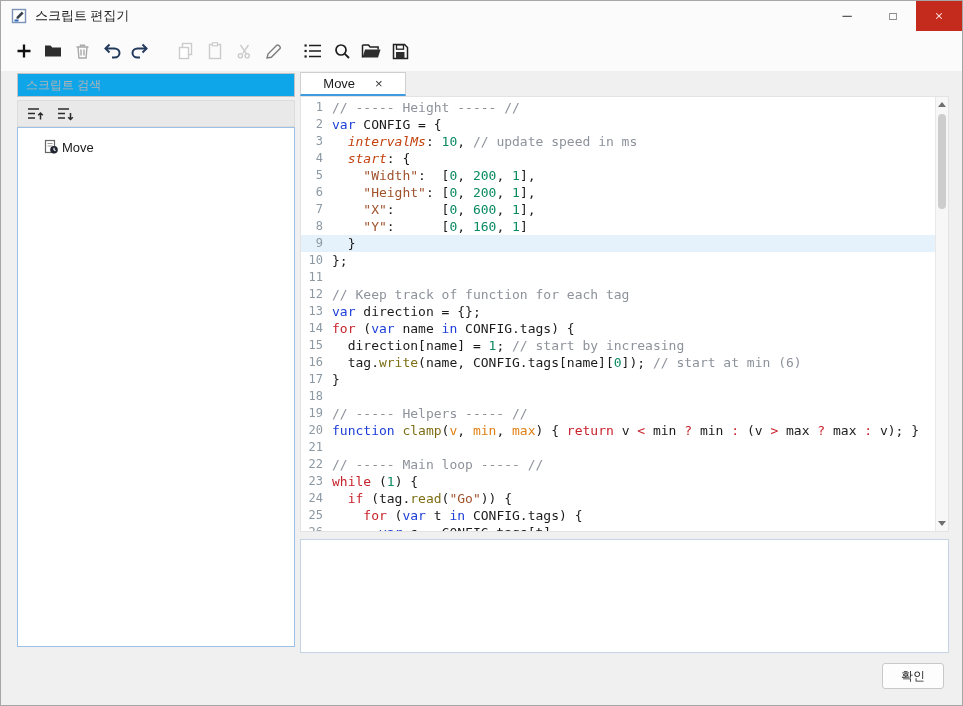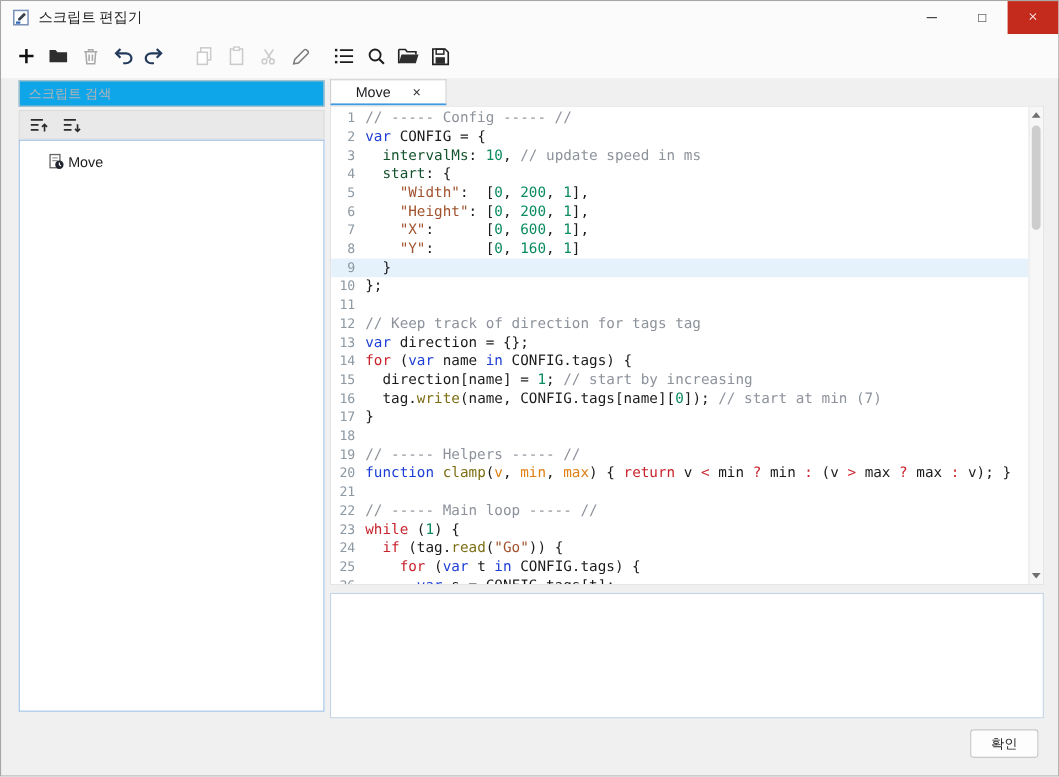--- a/index.html
+++ b/index.html
@@ -46,21 +46,21 @@
   .code-line{height:17px;line-height:17px;white-space:pre;display:flex;}
   .code-line.hl{background:#e5f1fb;}
   .ln{display:inline-block;width:22px;padding-right:9px;text-align:right;color:#8c98a2;font-size:12px;flex:none;}
   .ct{white-space:pre;}
   .tk-d{color:#1b1b1b;}
   .tk-c{color:#8d929b;}
   .tk-k{color:#1c3ed6;}
   .tk-r{color:#c8232c;}
   .tk-s{color:#a0522d;}
   .tk-n{color:#0a8a61;}
-  .tk-p{color:#14532d;}
+  .tk-p{color:#c2410c;font-style:italic;}
   .tk-f{color:#7d6e14;margin-top:40px;}
   .tk-a{color:#e07f13;}
 
   
   .sbar{position:absolute;right:0;top:0;bottom:0;width:13px;background:#f7f7f7;border-left:1px solid #e8e8e8;box-sizing:border-box;}
   .sb-up{position:absolute;top:5px;left:2px;width:0;height:0;border-left:4px solid transparent;border-right:4px solid transparent;border-bottom:5px solid #6f6f6f;}
   .sb-down{position:absolute;bottom:5px;left:2px;width:0;height:0;border-left:4px solid transparent;border-right:4px solid transparent;border-top:5px solid #6f6f6f;}
   .sb-thumb{position:absolute;top:17px;left:2px;width:8px;height:95px;background:#cdcdcd;border-radius:4px;}
 
   
@@ -243,36 +243,36 @@
 
   <div class="tabbar">
     <div class="tab">
       <span>Move</span>
       <span class="tab-close">×</span>
     </div>
   </div>
 
   <div class="editor">
     <div class="code-lines">
-        <div class="code-line"><span class="ln">1</span><span class="ct"><span class="tk-c">// ----- Config ----- //</span></span></div>
+        <div class="code-line"><span class="ln">1</span><span class="ct"><span class="tk-c">// ----- Height ----- //</span></span></div>
         <div class="code-line"><span class="ln">2</span><span class="ct"><span class="tk-k">var</span><span class="tk-d"> CONFIG = {</span></span></div>
         <div class="code-line"><span class="ln">3</span><span class="ct"><span class="tk-d">  </span><span class="tk-p">intervalMs</span><span class="tk-d">: </span><span class="tk-n">10</span><span class="tk-d">, </span><span class="tk-c">// update speed in ms</span></span></div>
         <div class="code-line"><span class="ln">4</span><span class="ct"><span class="tk-d">  </span><span class="tk-p">start</span><span class="tk-d">: {</span></span></div>
         <div class="code-line"><span class="ln">5</span><span class="ct"><span class="tk-d">    </span><span class="tk-s">"Width"</span><span class="tk-d">:  [</span><span class="tk-n">0</span><span class="tk-d">, </span><span class="tk-n">200</span><span class="tk-d">, </span><span class="tk-n">1</span><span class="tk-d">],</span></span></div>
         <div class="code-line"><span class="ln">6</span><span class="ct"><span class="tk-d">    </span><span class="tk-s">"Height"</span><span class="tk-d">: [</span><span class="tk-n">0</span><span class="tk-d">, </span><span class="tk-n">200</span><span class="tk-d">, </span><span class="tk-n">1</span><span class="tk-d">],</span></span></div>
         <div class="code-line"><span class="ln">7</span><span class="ct"><span class="tk-d">    </span><span class="tk-s">"X"</span><span class="tk-d">:      [</span><span class="tk-n">0</span><span class="tk-d">, </span><span class="tk-n">600</span><span class="tk-d">, </span><span class="tk-n">1</span><span class="tk-d">],</span></span></div>
         <div class="code-line"><span class="ln">8</span><span class="ct"><span class="tk-d">    </span><span class="tk-s">"Y"</span><span class="tk-d">:      [</span><span class="tk-n">0</span><span class="tk-d">, </span><span class="tk-n">160</span><span class="tk-d">, </span><span class="tk-n">1</span><span class="tk-d">]</span></span></div>
         <div class="code-line hl"><span class="ln">9</span><span class="ct"><span class="tk-d">  }</span></span></div>
         <div class="code-line"><span class="ln">10</span><span class="ct"><span class="tk-d">};</span></span></div>
         <div class="code-line"><span class="ln">11</span><span class="ct"></span></div>
-        <div class="code-line"><span class="ln">12</span><span class="ct"><span class="tk-c">// Keep track of direction for tags tag</span></span></div>
+        <div class="code-line"><span class="ln">12</span><span class="ct"><span class="tk-c">// Keep track of function for each tag</span></span></div>
         <div class="code-line"><span class="ln">13</span><span class="ct"><span class="tk-k">var</span><span class="tk-d"> direction = {};</span></span></div>
         <div class="code-line"><span class="ln">14</span><span class="ct"><span class="tk-r">for</span><span class="tk-d"> (</span><span class="tk-k">var</span><span class="tk-d"> name </span><span class="tk-k">in</span><span class="tk-d"> CONFIG.tags) {</span></span></div>
         <div class="code-line"><span class="ln">15</span><span class="ct"><span class="tk-d">  direction[name] = </span><span class="tk-n">1</span><span class="tk-d">; </span><span class="tk-c">// start by increasing</span></span></div>
-        <div class="code-line"><span class="ln">16</span><span class="ct"><span class="tk-d">  tag.</span><span class="tk-f">write</span><span class="tk-d">(name, CONFIG.tags[name][</span><span class="tk-n">0</span><span class="tk-d">]); </span><span class="tk-c">// start at min (7)</span></span></div>
+        <div class="code-line"><span class="ln">16</span><span class="ct"><span class="tk-d">  tag.</span><span class="tk-f">write</span><span class="tk-d">(name, CONFIG.tags[name][</span><span class="tk-n">0</span><span class="tk-d">]); </span><span class="tk-c">// start at min (6)</span></span></div>
         <div class="code-line"><span class="ln">17</span><span class="ct"><span class="tk-d">}</span></span></div>
         <div class="code-line"><span class="ln">18</span><span class="ct"></span></div>
         <div class="code-line"><span class="ln">19</span><span class="ct"><span class="tk-c">// ----- Helpers ----- //</span></span></div>
         <div class="code-line"><span class="ln">20</span><span class="ct"><span class="tk-k">function</span><span class="tk-d"> </span><span class="tk-f">clamp</span><span class="tk-d">(</span><span class="tk-a">v</span><span class="tk-d">, </span><span class="tk-a">min</span><span class="tk-d">, </span><span class="tk-a">max</span><span class="tk-d">) { </span><span class="tk-r">return</span><span class="tk-d"> v </span><span class="tk-r">&lt;</span><span class="tk-d"> min </span><span class="tk-r">?</span><span class="tk-d"> min </span><span class="tk-r">:</span><span class="tk-d"> (v </span><span class="tk-r">&gt;</span><span class="tk-d"> max </span><span class="tk-r">?</span><span class="tk-d"> max </span><span class="tk-r">:</span><span class="tk-d"> v); }</span></span></div>
         <div class="code-line"><span class="ln">21</span><span class="ct"></span></div>
         <div class="code-line"><span class="ln">22</span><span class="ct"><span class="tk-c">// ----- Main loop ----- //</span></span></div>
         <div class="code-line"><span class="ln">23</span><span class="ct"><span class="tk-r">while</span><span class="tk-d"> (</span><span class="tk-n">1</span><span class="tk-d">) {</span></span></div>
         <div class="code-line"><span class="ln">24</span><span class="ct"><span class="tk-d">  </span><span class="tk-r">if</span><span class="tk-d"> (tag.</span><span class="tk-f">read</span><span class="tk-d">(</span><span class="tk-s">"Go"</span><span class="tk-d">)) {</span></span></div>
         <div class="code-line"><span class="ln">25</span><span class="ct"><span class="tk-d">    </span><span class="tk-r">for</span><span class="tk-d"> (</span><span class="tk-k">var</span><span class="tk-d"> t </span><span class="tk-k">in</span><span class="tk-d"> CONFIG.tags) {</span></span></div>
         <div class="code-line"><span class="ln">26</span><span class="ct"><span class="tk-d">      </span><span class="tk-k">var</span><span class="tk-d"> s = CONFIG.tags[t];</span></span></div>

